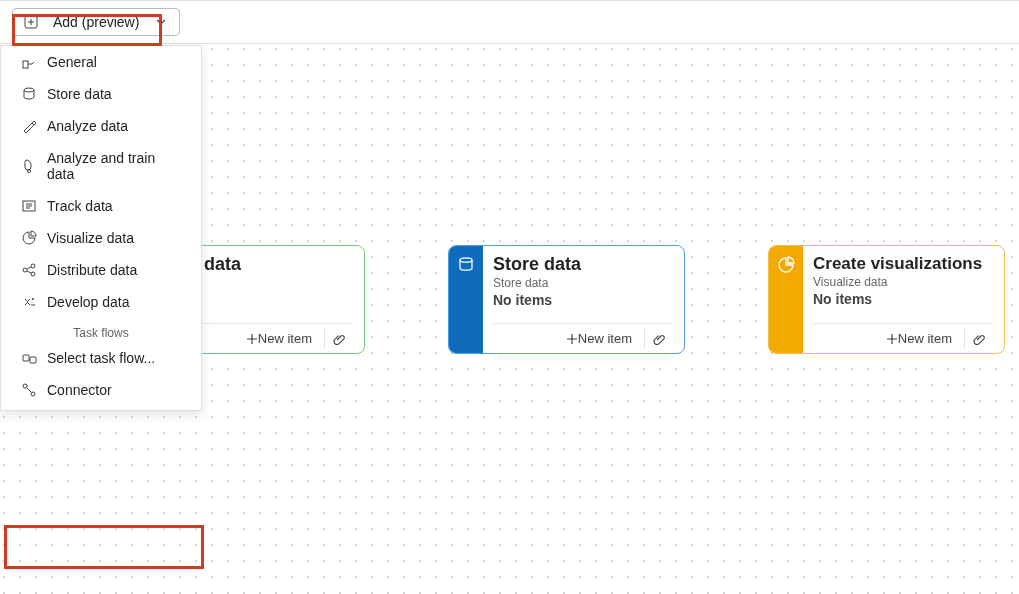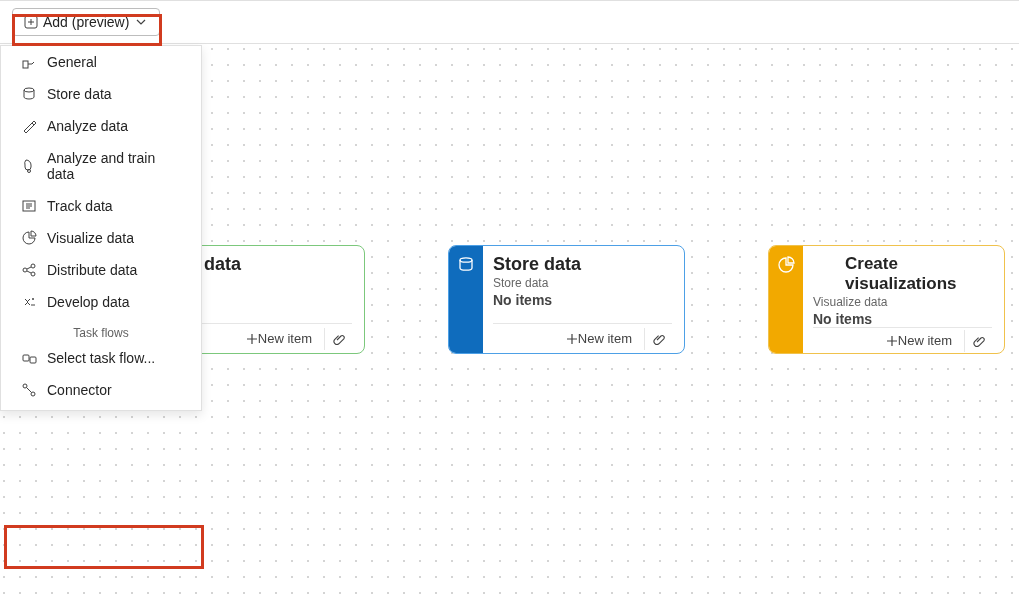--- a/index.html
+++ b/index.html
@@ -19,21 +19,21 @@
     display: flex;
     align-items: center;
     padding: 0 12px;
     background: #fff;
     position: relative;
     z-index: 10;
   }
   .add-btn {
     display: inline-flex;
     align-items: center;
-    gap: 4px;
+    gap: 14px;
     border: 1px solid #bdbdbd;
     border-radius: 4px;
     background: #fff;
     padding: 5px 10px;
     font-size: 14px;
     cursor: pointer;
     color: #242424;
   }
   .highlight-red {
     border: 3px solid #d13b1f;
@@ -217,21 +217,21 @@
   </div>
 
   <div class="card yellow" style="top:200px; left:768px;">
     <div class="card-accent">
       <svg width="18" height="18" viewBox="0 0 18 18">
           <path d="M9 2a7 7 0 107 7H9z" fill="none" stroke="#fff" stroke-width="1.3"></path>
           <path d="M11 1a6 6 0 016 6h-6z" fill="none" stroke="#fff" stroke-width="1.3"></path>
         </svg>
     </div>
     <div class="card-body">
-      <div class="card-title" style="font-size:17px;margin-left:32px;">Create visualizations</div>
+      <div class="card-title" style="font-size:17px;">Create visualizations</div>
       <div class="card-sub">Visualize data</div>
       <div class="card-status">No items</div>
       <div class="card-footer">
         <button class="new-item-btn">
           <span>
               <svg width="12" height="12" viewBox="0 0 12 12">
                 <path d="M6 1v10M1 6h10" stroke="currentColor" stroke-width="1.2"></path>
               </svg>
             </span>
           <span>New item</span>

